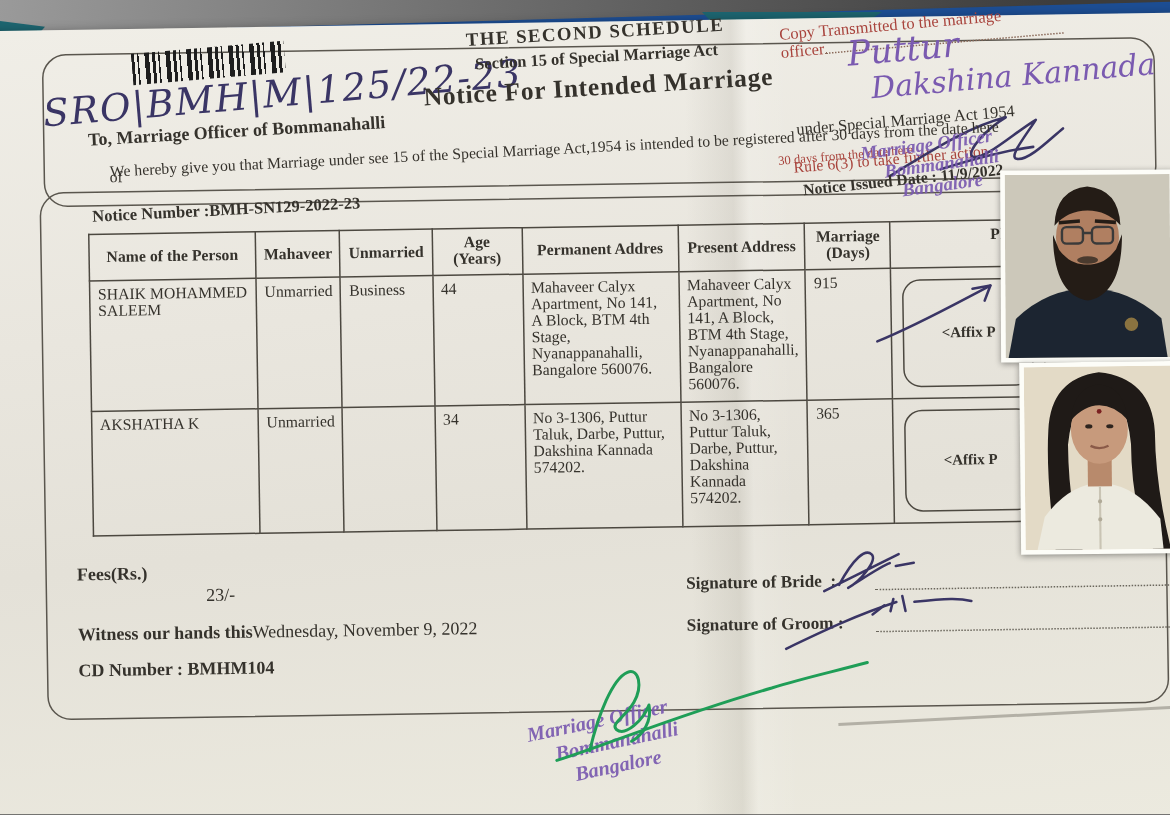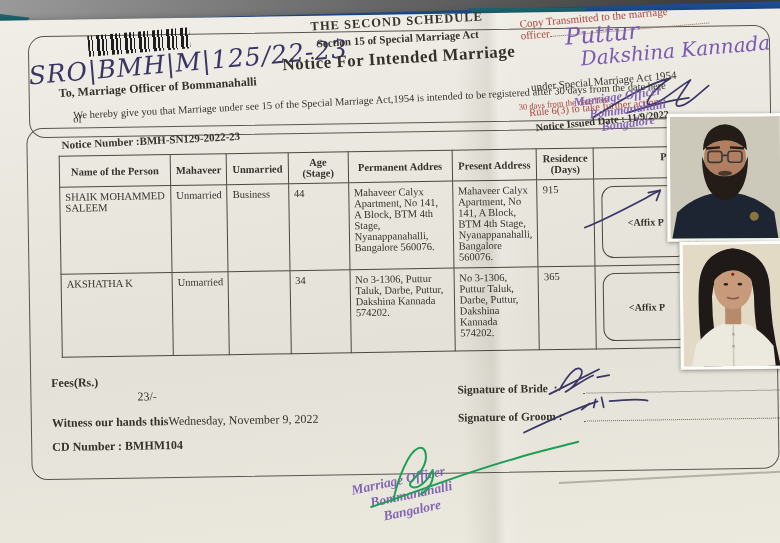--- a/index.html
+++ b/index.html
@@ -149,24 +149,24 @@
           <col style="width:83px">
           <col style="width:57px">
           <col style="width:102px">
       </colgroup>
       <tbody>
           <tr>
         <th>Name of the Person</th>
         <th>Mahaveer</th>
         <th>Unmarried</th>
         <th>Age
-(Stage)</th>
+(Years)</th>
         <th>Permanent Addres</th>
         <th>Present Address</th>
-        <th>Residence
+        <th>Marriage
 (Days)</th>
         <th style="text-align:right;vertical-align:top;padding-right:14px;">Phot</th>
       </tr>
       <tr style="height:87px;">
         <td>SHAIK MOHAMMED SALEEM</td>
         <td>Unmarried</td>
         <td>Business</td>
         <td>44</td>
         <td>Mahaveer Calyx Apartment, No 141, A Block, BTM 4th Stage, Nyanappanahalli, Bangalore 560076.</td>
         <td>Mahaveer Calyx Apartment, No 141, A Block, BTM 4th Stage, Nyanappanahalli, Bangalore 560076.</td>

